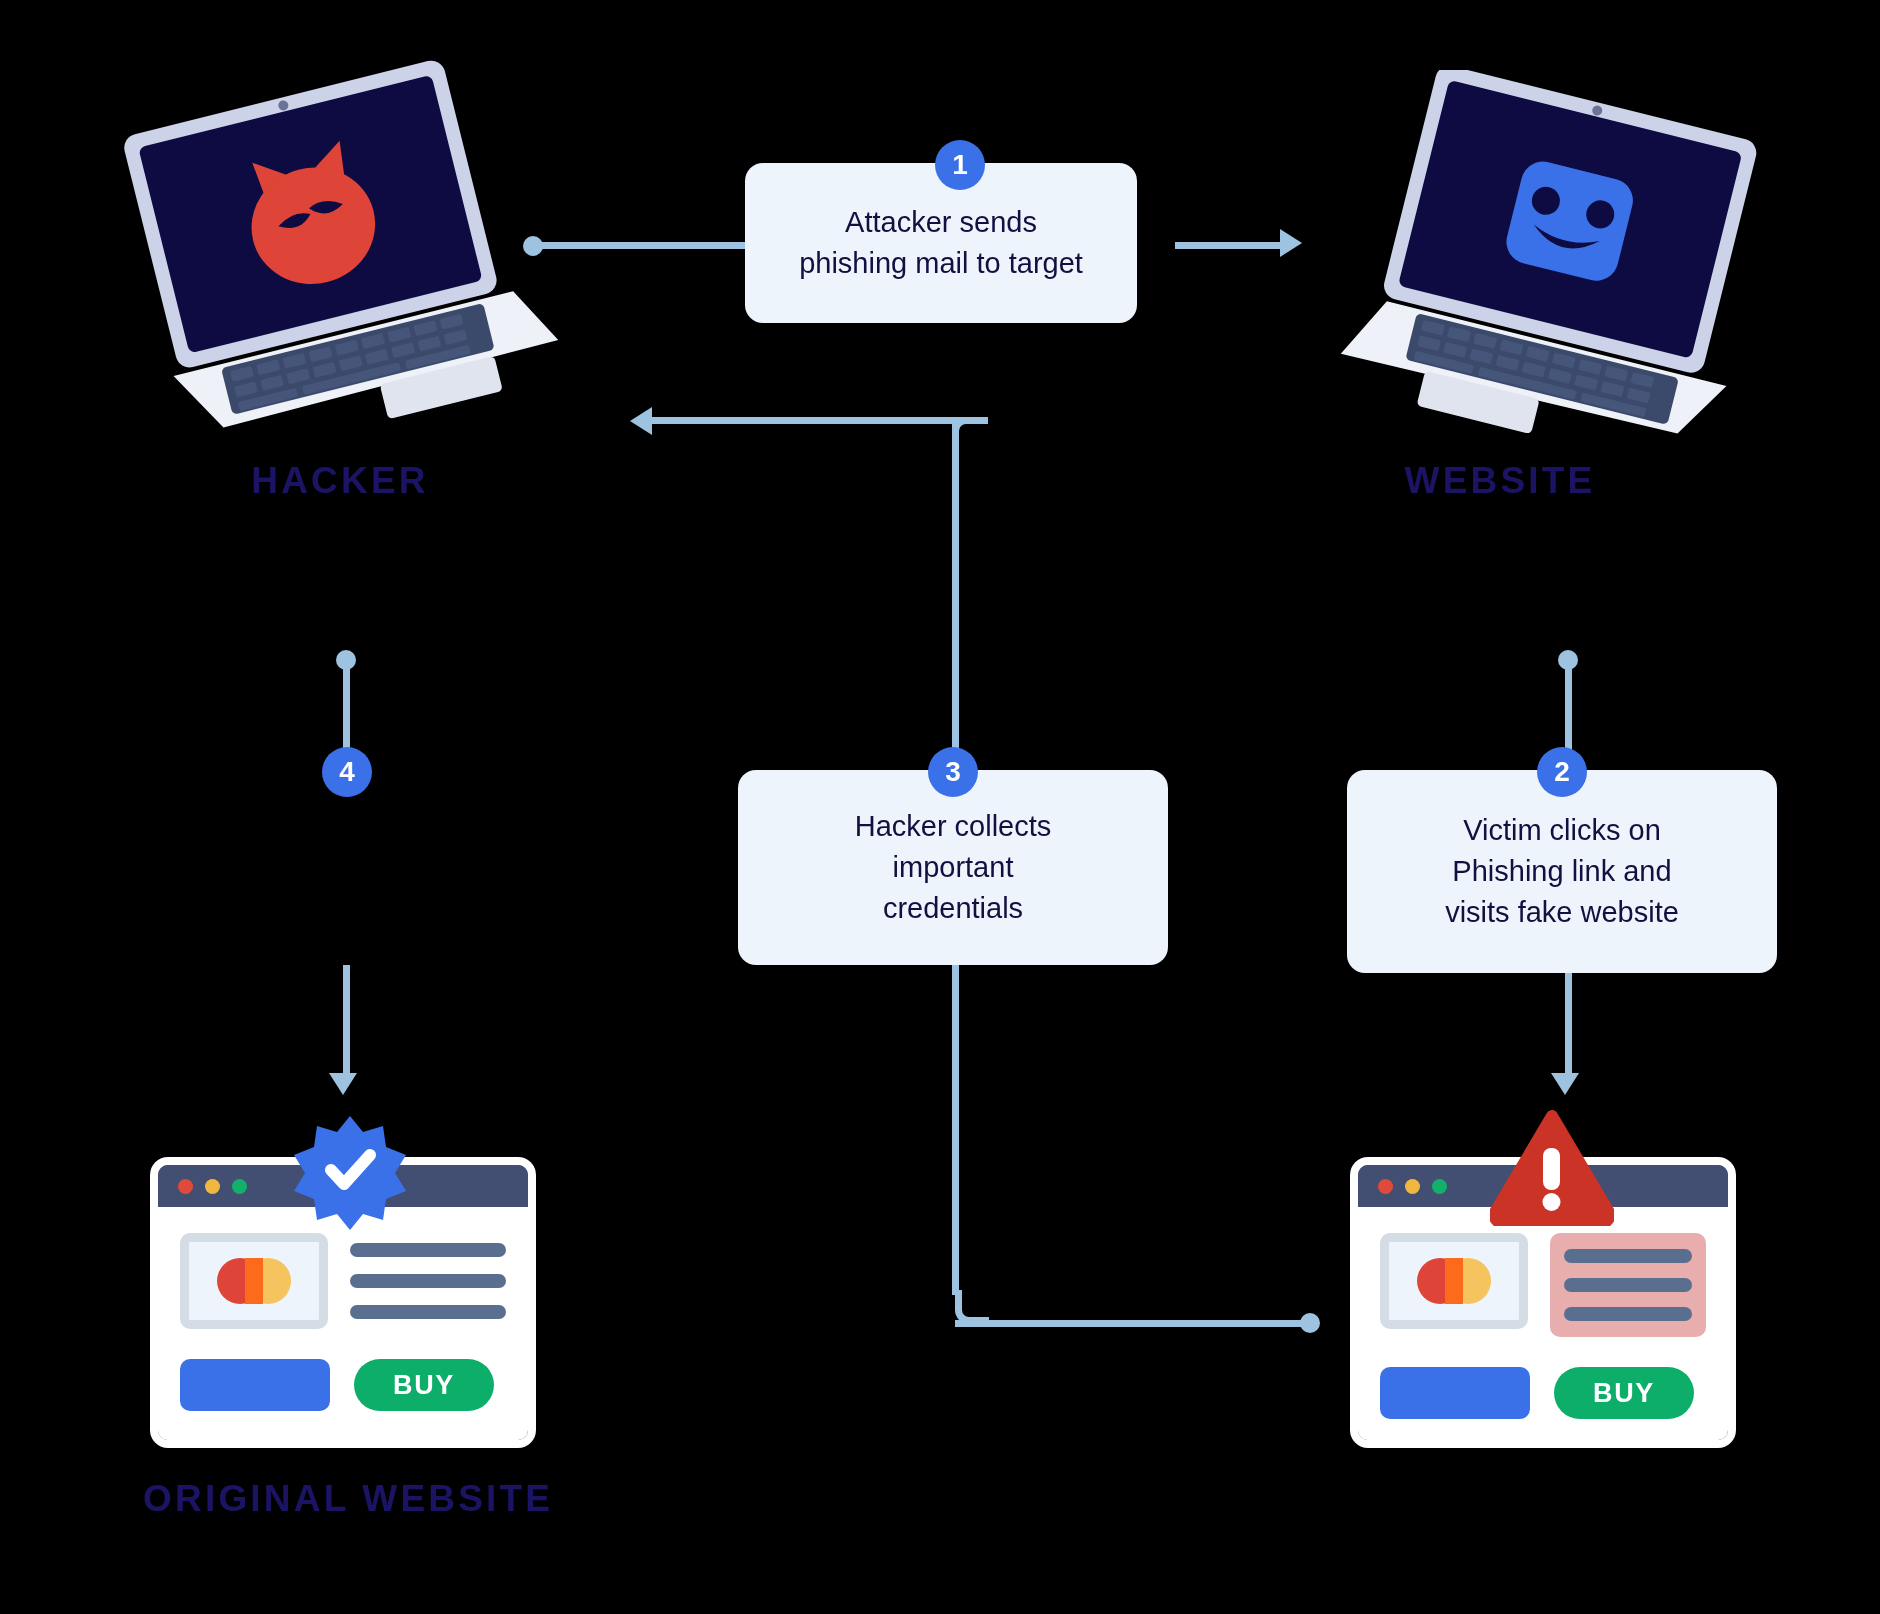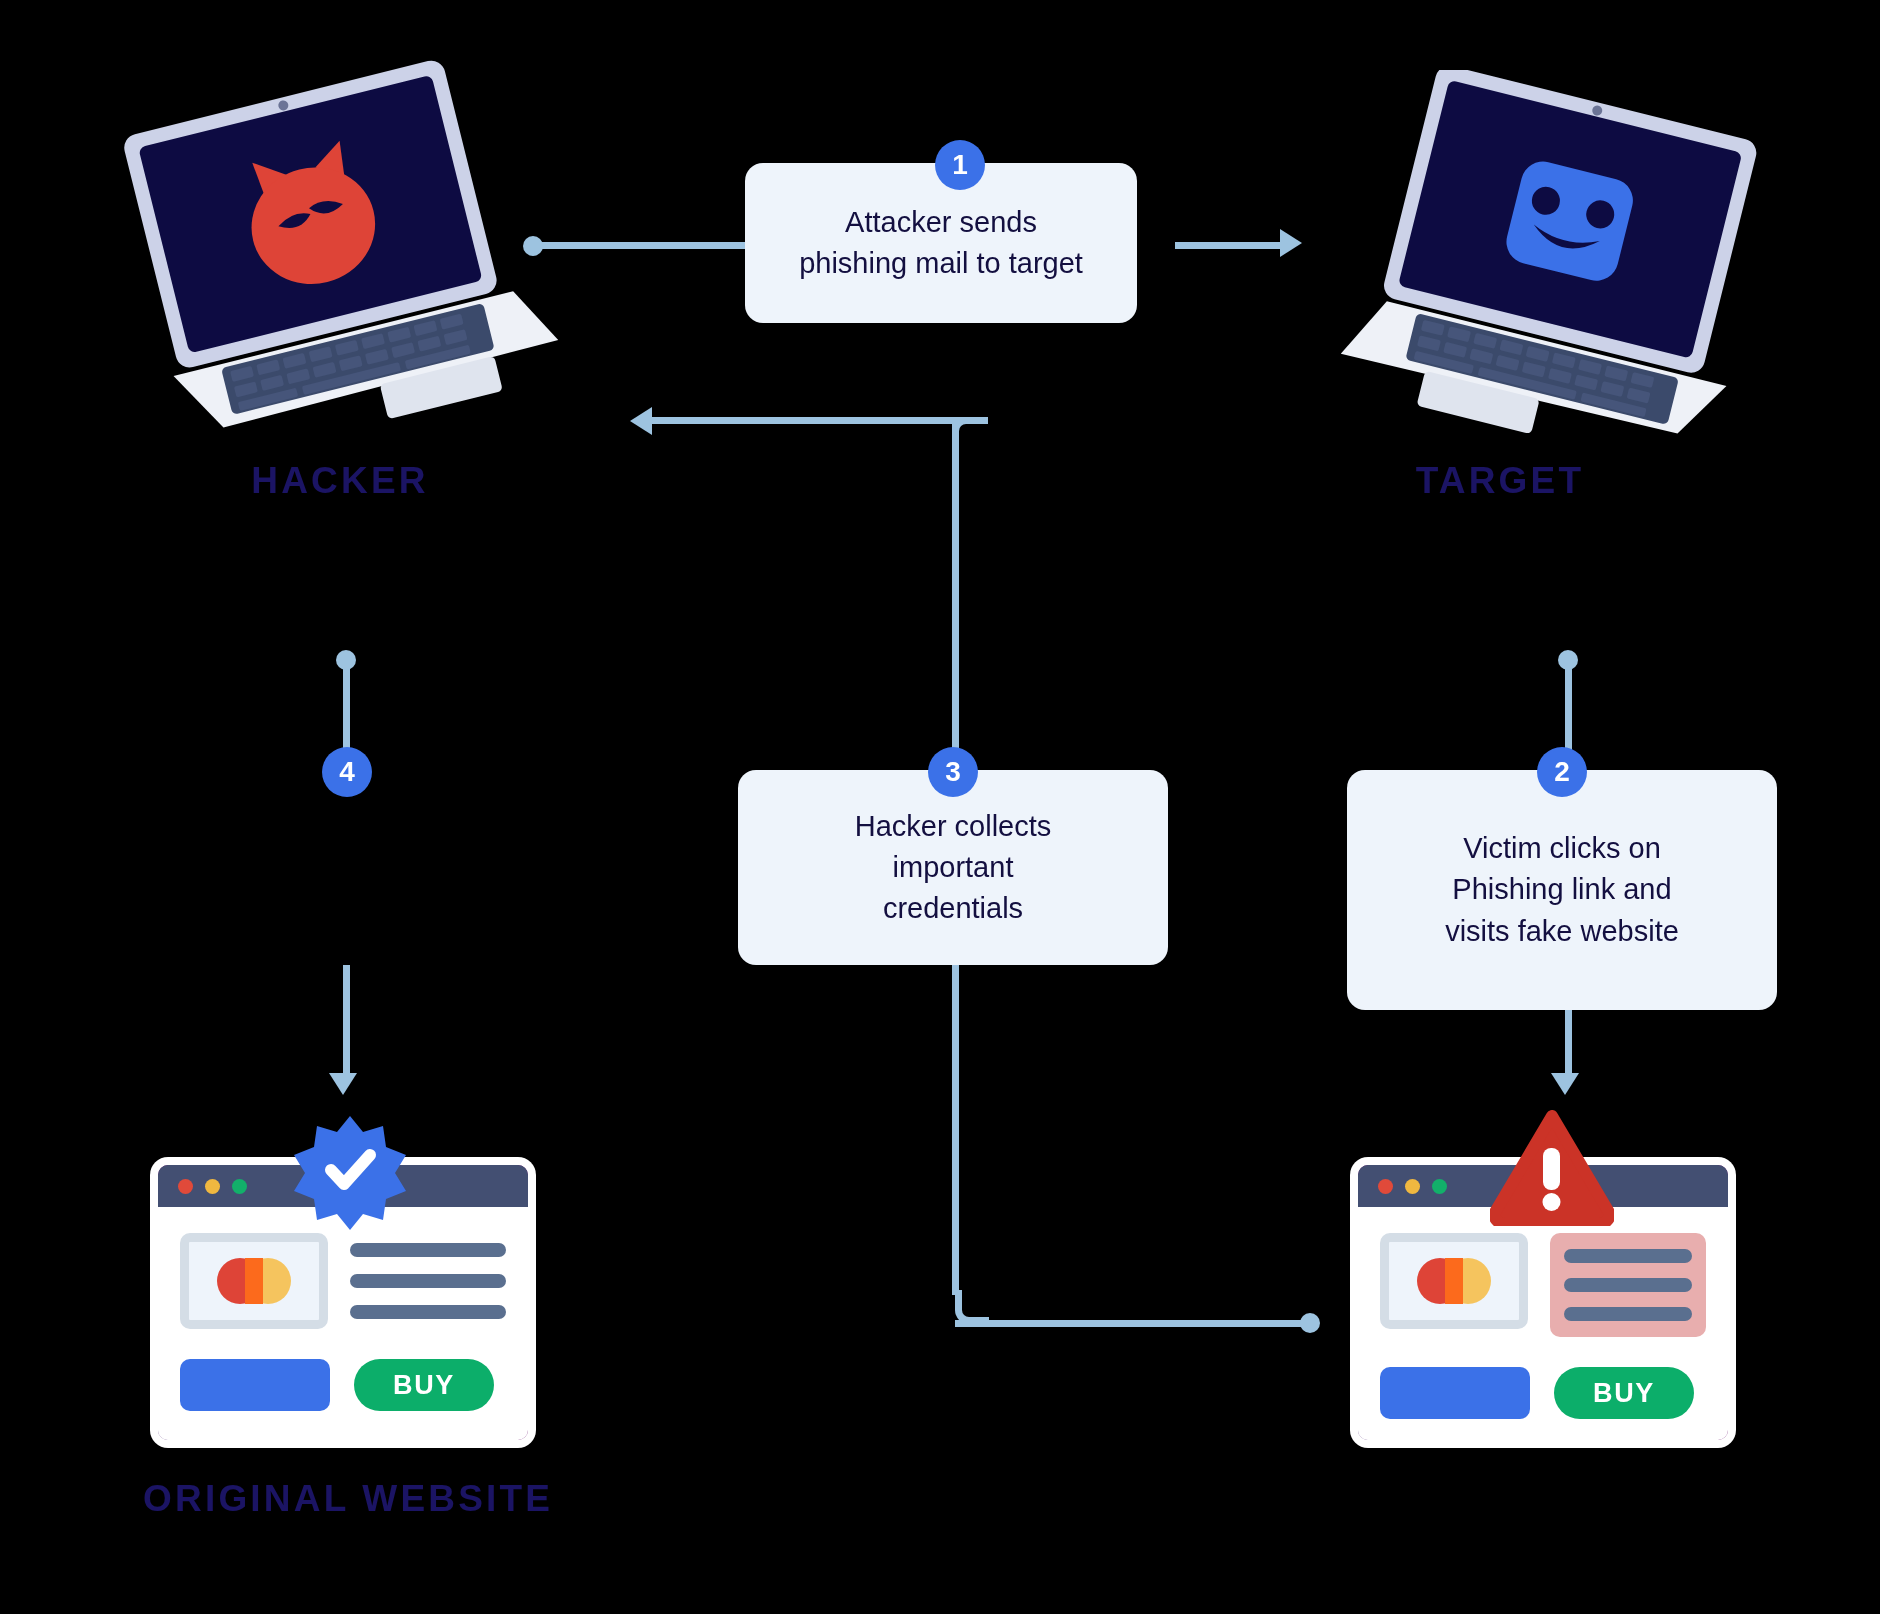--- a/index.html
+++ b/index.html
@@ -246,38 +246,38 @@
           <rect x="311" y="297" width="22" height="11" rx="2"></rect>
           <rect x="338" y="297" width="22" height="11" rx="2"></rect>
           <rect x="122" y="313" width="60" height="9" rx="2"></rect>
           <rect x="188" y="313" width="100" height="9" rx="2"></rect>
           <rect x="294" y="313" width="66" height="9" rx="2"></rect>
         </g>
         <rect x="136" y="330" width="118" height="36" rx="5" fill="#dfe4ee"></rect>
       </g>
     </svg>
   </div>
-  <div class="caption" style="left:1290px; top:460px; width:420px;">TARGET</div>
+  <div class="caption" style="left:1290px; top:460px; width:420px;">WEBSITE</div>
 
   <div class="dot" style="left:523px; top:236px;"></div>
   <div class="line-h" style="left:533px; top:242px; width:215px;"></div>
 
   <div class="card" style="left:745px; top:163px; width:392px; height:160px;">
     <span class="card-text">Attacker sends
 phishing mail to target</span>
   </div>
   <div class="badge" style="left:935px; top:140px;">1</div>
 
   <div class="line-h" style="left:1175px; top:242px; width:105px;"></div>
   <div class="arrow-r" style="left:1280px; top:229px;"></div>
 
   <div class="dot" style="left:1558px; top:650px;"></div>
   <div class="line-v" style="left:1565px; top:660px; height:110px;"></div>
 
-  <div class="card" style="left:1347px; top:770px; width:430px; height:240px;">
+  <div class="card" style="left:1347px; top:770px; width:430px; height:203px;">
     <span class="card-text">Victim clicks on
 Phishing link and
 visits fake website</span>
   </div>
   <div class="badge" style="left:1537px; top:747px;">2</div>
 
   <div class="line-v" style="left:1565px; top:965px; height:108px;"></div>
   <div class="arrow-d" style="left:1551px; top:1073px;"></div>
 
   <div class="dot" style="left:1300px; top:1313px;"></div>

